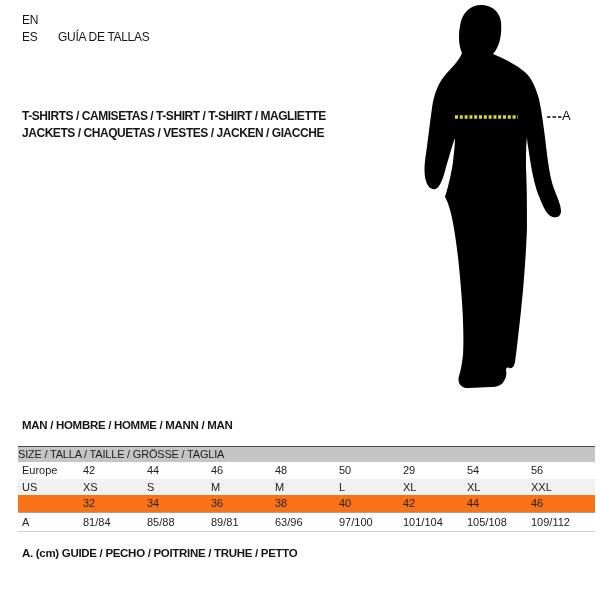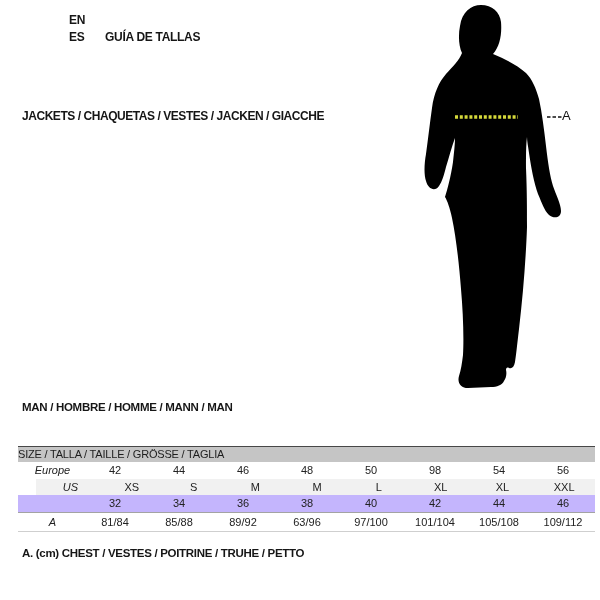--- a/index.html
+++ b/index.html
@@ -2,58 +2,59 @@
 <html><head>
 <meta charset="utf-8">
 <style>
   html,body{margin:0;padding:0;background:#fff;}
   .canvas{
     position:relative;width:600px;height:600px;background:#ffffff;overflow:hidden;
     font-family:"Liberation Sans",sans-serif;color:#161616;
   }
   
   .lang-list{position:absolute;left:22px;top:12px;}
-  .lang-row{display:flex;height:17px;line-height:17px;font-size:12px;font-weight:bold;letter-spacing:-0.3px;margin-left:47px;}
+  .lang-row{display:flex;height:17px;line-height:17px;font-size:12px;font-weight:normal;letter-spacing:-0.3px;}
   .lang-code{width:36px;}
   
   .category{position:absolute;left:22px;top:108px;font-size:12px;font-weight:bold;letter-spacing:-0.45px;line-height:17px;white-space:nowrap;}
   
   .figure-wrap{position:absolute;left:415px;top:5px;width:185px;height:390px;}
   .measure-label{position:absolute;left:562px;top:108px;font-size:13px;font-weight:500;color:#111;}
   
-  .section-title{position:absolute;left:22px;top:401px;font-size:11.5px;font-weight:bold;letter-spacing:-0.3px;}
+  .section-title{position:absolute;left:22px;top:419px;font-size:11.5px;font-weight:bold;letter-spacing:-0.3px;}
   
   .size-table{position:absolute;left:18px;top:446px;width:577px;border-top:1px solid #474747;border-bottom:1px solid #cfcfcf;font-size:11px;color:#222;}
   .tbl-header{height:15px;line-height:15px;background:#c5c5c5;color:#1d1d1d;letter-spacing:-0.2px;}
   .tbl-row{display:flex;}
-  .tbl-row .lbl{width:65px;padding-left:4px;text-align:center;box-sizing:border-box;font-style:italic;}
-  .tbl-row .val{flex:1;text-align:center;}
+  .tbl-row .lbl{width:65px;padding-left:4px;text-align:left;box-sizing:border-box;}
+  .tbl-row .val{flex:1;text-align:left;}
   .row-europe{height:17px;line-height:17px;background:#ffffff;}
-  .row-us{height:16px;line-height:16px;background:#f1f1f1;margin-left:18px;}
-  .row-blank{height:17px;line-height:17px;background:#c4b5fd;}
+  .row-us{height:16px;line-height:16px;background:#f1f1f1;}
+  .row-blank{height:17px;line-height:17px;background:#f97316;}
   .row-a{height:18px;line-height:18px;background:#ffffff;border-top:1px solid #a3a3a3;}
   
   .footnote{position:absolute;left:22px;top:547px;font-size:11.5px;font-weight:bold;letter-spacing:-0.3px;}
 </style>
 </head>
 <body>
 
 <div class="canvas">
 
   <div class="lang-list">
     <div class="lang-row">
       <span class="lang-code">EN</span>
     </div>
     <div class="lang-row">
       <span class="lang-code">ES</span>
       <span class="lang-label">GUÍA DE TALLAS</span>
     </div>
   </div>
 
   <div class="category">
+    <div>T-SHIRTS / CAMISETAS / T-SHIRT / T-SHIRT / MAGLIETTE</div>
     <div>JACKETS / CHAQUETAS / VESTES / JACKEN / GIACCHE</div>
   </div>
 
   <div class="figure-wrap">
     <svg width="185" height="390" viewBox="0 0 185 390" xmlns="http://www.w3.org/2000/svg">
       <path fill="#000000" d="
         M47,48
         C44,42 43,31 45,21
         C47,7 56,0 66,0
         C77,0 85,7 86,17
@@ -102,21 +103,21 @@
   <div class="size-table">
     <div class="tbl-header">SIZE / TALLA / TAILLE / GRÖSSE / TAGLIA</div>
 
     <div class="tbl-row row-europe">
       <span class="lbl">Europe</span>
       <span class="val">42</span>
       <span class="val">44</span>
       <span class="val">46</span>
       <span class="val">48</span>
       <span class="val">50</span>
-      <span class="val">98</span>
+      <span class="val">29</span>
       <span class="val">54</span>
       <span class="val">56</span>
     </div>
 
     <div class="tbl-row row-us">
       <span class="lbl">US</span>
       <span class="val">XS</span>
       <span class="val">S</span>
       <span class="val">M</span>
       <span class="val">M</span>
@@ -135,24 +136,24 @@
       <span class="val">40</span>
       <span class="val">42</span>
       <span class="val">44</span>
       <span class="val">46</span>
     </div>
 
     <div class="tbl-row row-a">
       <span class="lbl">A</span>
       <span class="val">81/84</span>
       <span class="val">85/88</span>
-      <span class="val">89/92</span>
+      <span class="val">89/81</span>
       <span class="val">63/96</span>
       <span class="val">97/100</span>
       <span class="val">101/104</span>
       <span class="val">105/108</span>
       <span class="val">109/112</span>
     </div>
   </div>
 
-  <div class="footnote">A. (cm) CHEST / VESTES / POITRINE / TRUHE / PETTO</div>
+  <div class="footnote">A. (cm) GUIDE / PECHO / POITRINE / TRUHE / PETTO</div>
 
 </div>
 
 </body></html>

